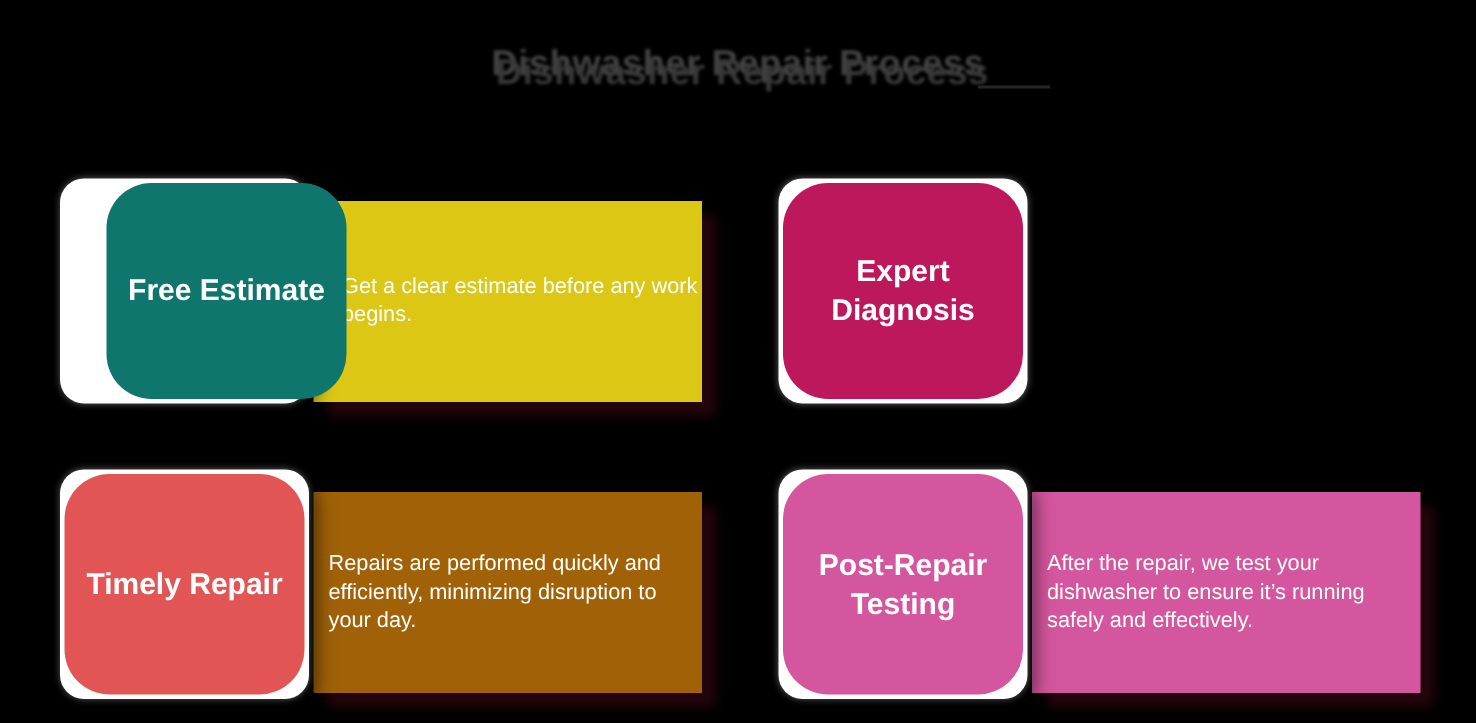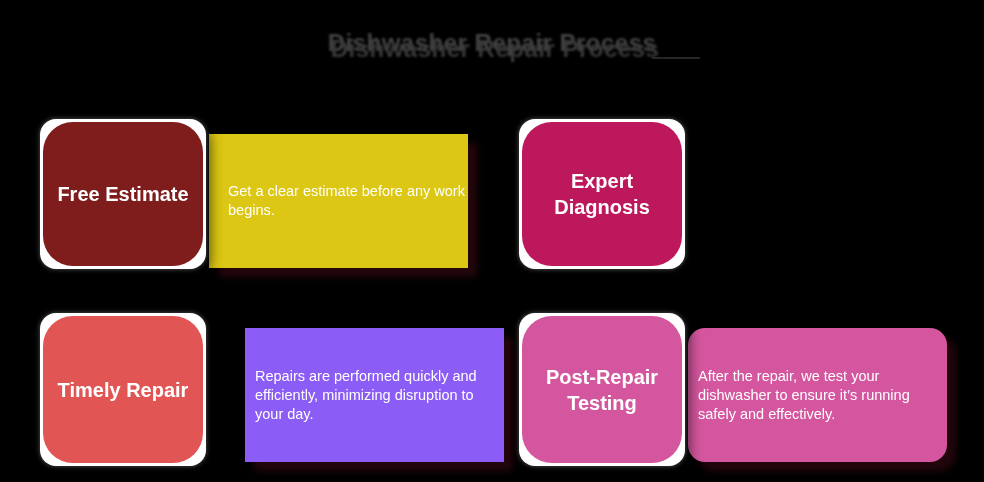--- a/index.html
+++ b/index.html
@@ -68,47 +68,47 @@
     <span class="title-copy ghost">Dishwasher Repair Process</span>
   </div>
 </div>
 <div class="title-line"></div>
 
 <div class="card card-1">
   <div class="panel" style="background: rgb(220, 199, 20); justify-content: flex-end;">
     <p>Get a clear estimate before any work begins.</p>
   </div>
   <div class="badge">
-    <div class="badge-inner" style="background: #7f1d1d;">
+    <div class="badge-inner" style="background: #0f766e; margin-left: 28px;">
       <span>Free Estimate</span>
     </div>
   </div>
 </div>
 
 <div class="card card-2">
   <div class="badge">
     <div class="badge-inner" style="background: #be185d;">
       <span>Expert Diagnosis</span>
     </div>
   </div>
 </div>
 
 <div class="card card-3 row2">
-  <div class="panel" style="background: #8b5cf6; margin-left: 36px;">
+  <div class="panel" style="background: #a16207;">
     <p>Repairs are performed quickly and efficiently, minimizing disruption to your day.</p>
   </div>
   <div class="badge">
     <div class="badge-inner" style="background: rgb(225, 86, 84);">
       <span>Timely Repair</span>
     </div>
   </div>
 </div>
 
 <div class="card card-4 row2">
-  <div class="panel" style="background: rgb(212, 86, 158); border-radius: 17px;">
+  <div class="panel" style="background: rgb(212, 86, 158);">
     <p>After the repair, we test your dishwasher to ensure it’s running safely and effectively.</p>
   </div>
   <div class="badge">
     <div class="badge-inner" style="background: rgb(212, 86, 158); align-items: center;">
       <span>Post-Repair Testing</span>
     </div>
   </div>
 </div>
 
 </body></html>

